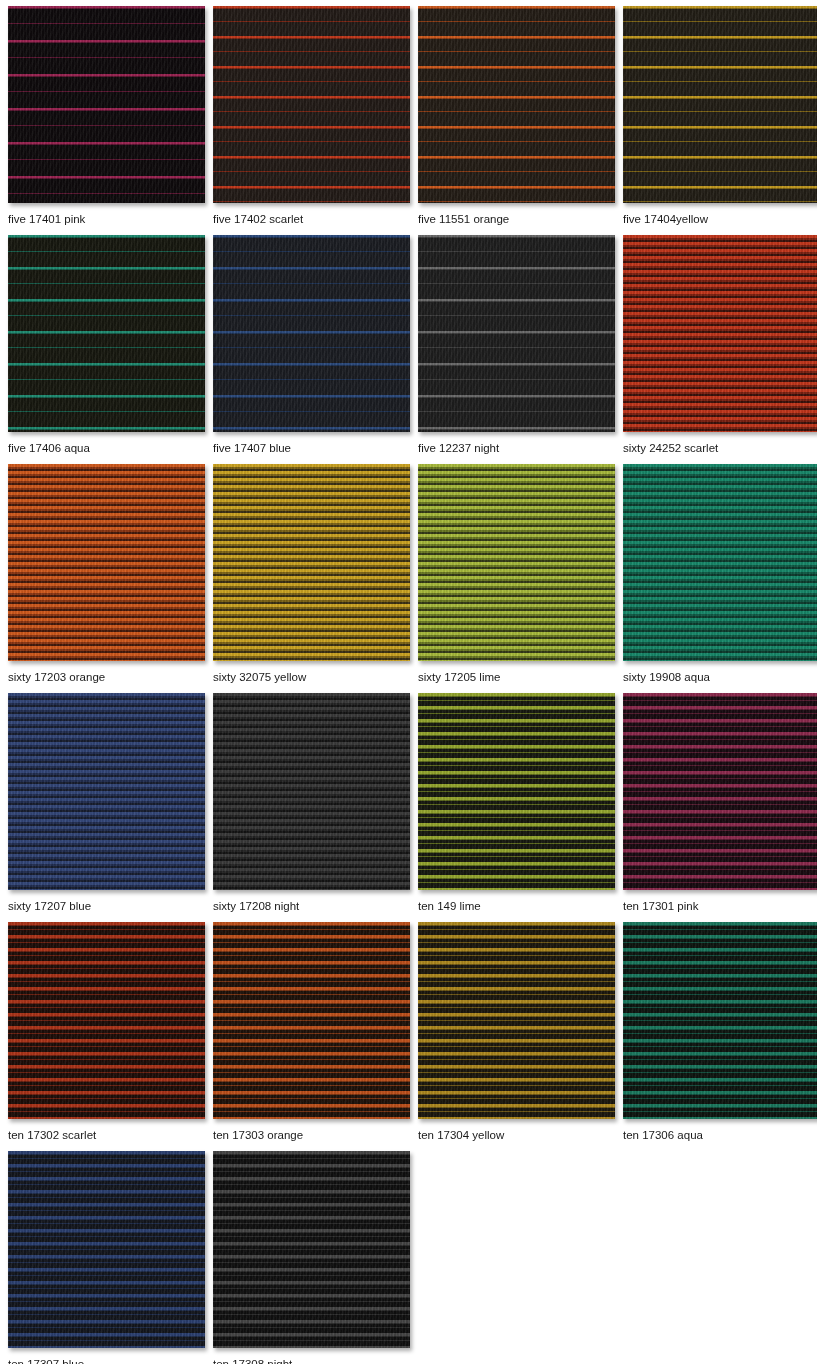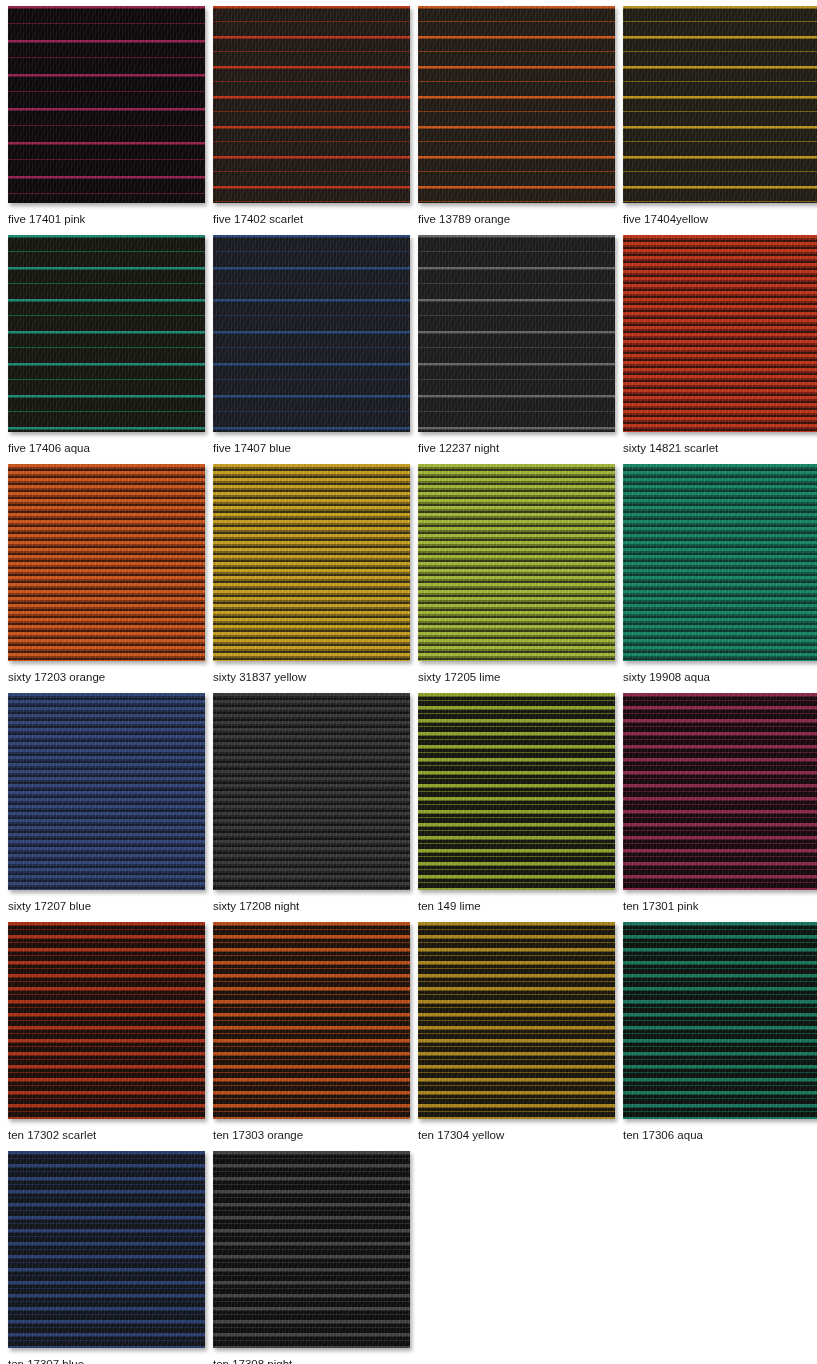--- a/index.html
+++ b/index.html
@@ -89,21 +89,21 @@
         <div class="noise"></div>
       </div>
       <div class="caption">five 17402 scarlet</div>
     </div>
     <div class="cell">
       <div class="swatch">
         <div class="weave" style="background: repeating-linear-gradient(rgb(207, 90, 29) 0px, rgb(207, 90, 29) 2px, rgb(138, 58, 18) 2px, rgb(138, 58, 18) 3px, rgb(36, 29, 22) 3px, rgb(36, 29, 22) 15px, rgb(138, 58, 18) 15px, rgb(138, 58, 18) 16px, rgb(36, 29, 22) 16px, rgb(36, 29, 22) 30px) rgb(36, 29, 22);"></div>
         <div class="warp"></div>
         <div class="noise"></div>
       </div>
-      <div class="caption">five 13789 orange</div>
+      <div class="caption">five 11551 orange</div>
     </div>
     <div class="cell">
       <div class="swatch">
         <div class="weave" style="background: repeating-linear-gradient(rgb(195, 154, 31) 0px, rgb(195, 154, 31) 2px, rgb(125, 99, 19) 2px, rgb(125, 99, 19) 3px, rgb(34, 30, 22) 3px, rgb(34, 30, 22) 15px, rgb(125, 99, 19) 15px, rgb(125, 99, 19) 16px, rgb(34, 30, 22) 16px, rgb(34, 30, 22) 30px) rgb(34, 30, 22);"></div>
         <div class="warp"></div>
         <div class="noise"></div>
       </div>
       <div class="caption">five 17404yellow</div>
     </div>
     <div class="cell">
@@ -129,37 +129,37 @@
         <div class="noise"></div>
       </div>
       <div class="caption">five 12237 night</div>
     </div>
     <div class="cell">
       <div class="swatch">
         <div class="weave" style="background: repeating-linear-gradient(rgb(196, 54, 27) 0px, rgb(196, 54, 27) 3px, rgb(124, 32, 16) 3px, rgb(124, 32, 16) 4px, rgb(58, 16, 9) 4px, rgb(58, 16, 9) 4px, rgb(124, 32, 16) 4px, rgb(124, 32, 16) 5px, rgb(58, 16, 9) 5px, rgb(58, 16, 9) 7px) rgb(58, 16, 9);"></div>
         <div class="warp"></div>
         <div class="noise"></div>
       </div>
-      <div class="caption">sixty 14821 scarlet</div>
+      <div class="caption">sixty 24252 scarlet</div>
     </div>
     <div class="cell">
       <div class="swatch">
         <div class="weave" style="background: repeating-linear-gradient(rgb(211, 90, 28) 0px, rgb(211, 90, 28) 3px, rgb(140, 53, 17) 3px, rgb(140, 53, 17) 4px, rgb(68, 25, 10) 4px, rgb(68, 25, 10) 4px, rgb(140, 53, 17) 4px, rgb(140, 53, 17) 5px, rgb(68, 25, 10) 5px, rgb(68, 25, 10) 7px) rgb(68, 25, 10);"></div>
         <div class="warp"></div>
         <div class="noise"></div>
       </div>
       <div class="caption">sixty 17203 orange</div>
     </div>
     <div class="cell">
       <div class="swatch">
         <div class="weave" style="background: repeating-linear-gradient(rgb(207, 166, 33) 0px, rgb(207, 166, 33) 3px, rgb(126, 100, 21) 3px, rgb(126, 100, 21) 4px, rgb(58, 47, 18) 4px, rgb(58, 47, 18) 4px, rgb(126, 100, 21) 4px, rgb(126, 100, 21) 5px, rgb(58, 47, 18) 5px, rgb(58, 47, 18) 7px) rgb(58, 47, 18);"></div>
         <div class="warp"></div>
         <div class="noise"></div>
       </div>
-      <div class="caption">sixty 31837 yellow</div>
+      <div class="caption">sixty 32075 yellow</div>
     </div>
     <div class="cell">
       <div class="swatch">
         <div class="weave" style="background: repeating-linear-gradient(rgb(170, 189, 60) 0px, rgb(170, 189, 60) 3px, rgb(107, 122, 34) 3px, rgb(107, 122, 34) 4px, rgb(51, 58, 22) 4px, rgb(51, 58, 22) 4px, rgb(107, 122, 34) 4px, rgb(107, 122, 34) 5px, rgb(51, 58, 22) 5px, rgb(51, 58, 22) 7px) rgb(51, 58, 22);"></div>
         <div class="warp"></div>
         <div class="noise"></div>
       </div>
       <div class="caption">sixty 17205 lime</div>
     </div>
     <div class="cell">

